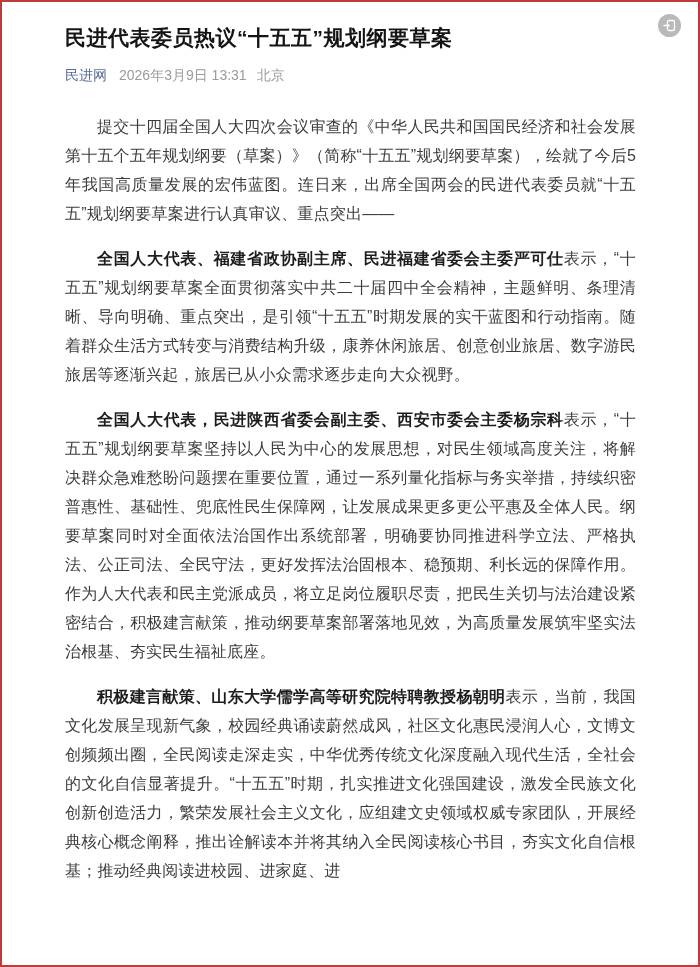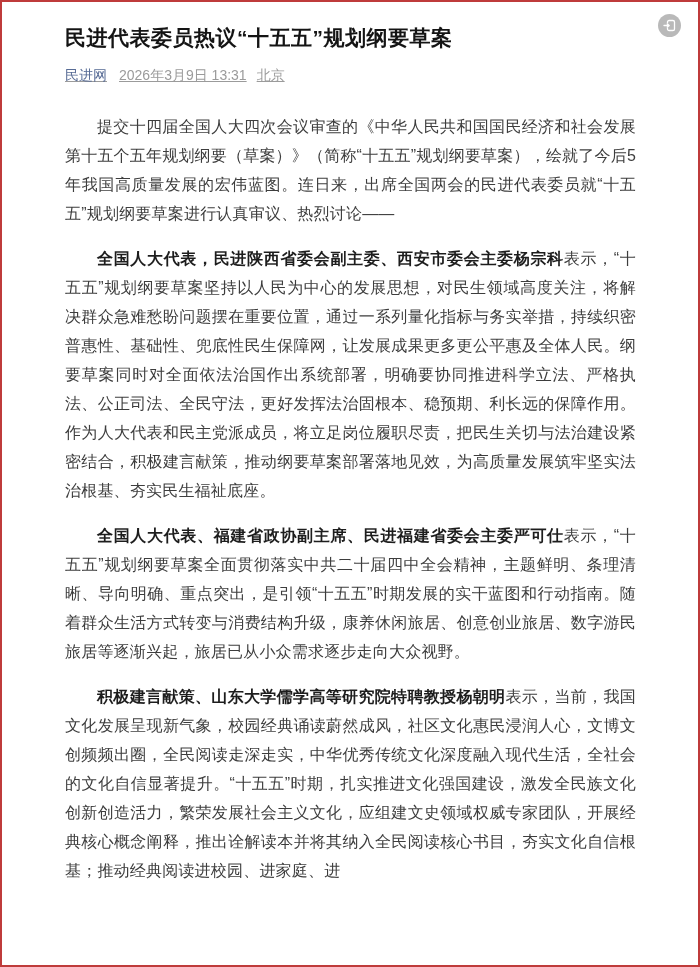--- a/index.html
+++ b/index.html
@@ -26,21 +26,20 @@
     line-height: 1.35;
     font-weight: 700;
     color: #141414;
     letter-spacing: 0.5px;
   }
   .meta {
     font-size: 14px;
     line-height: 20px;
     color: #9b9b9b;
     margin: 0 0 27px 0;
-    text-decoration: underline;
   }
   .meta .source {
     color: #576b95;
     margin-right: 12px;
     cursor: pointer;
   }
   .meta .date {
     margin-right: 10px;
   }
   .article p {
@@ -89,20 +88,20 @@
   </div>
 
   <div class="content">
     <h1 class="title">民进代表委员热议“十五五”规划纲要草案</h1>
 
     <div class="meta">
       <span class="source">民进网</span><span class="date">2026年3月9日 13:31</span><span class="location">北京</span>
     </div>
 
     <div class="article">
-      <p><strong></strong><span>提交十四届全国人大四次会议审查的《中华人民共和国国民经济和社会发展第十五个五年规划纲要（草案）》（简称“十五五”规划纲要草案），绘就了今后5年我国高质量发展的宏伟蓝图。连日来，出席全国两会的民进代表委员就“十五五”规划纲要草案进行认真审议、热烈讨论——</span></p>
+      <p><strong></strong><span>提交十四届全国人大四次会议审查的《中华人民共和国国民经济和社会发展第十五个五年规划纲要（草案）》（简称“十五五”规划纲要草案），绘就了今后5年我国高质量发展的宏伟蓝图。连日来，出席全国两会的民进代表委员就“十五五”规划纲要草案进行认真审议、重点突出——</span></p>
+      <p><strong>全国人大代表、福建省政协副主席、民进福建省委会主委严可仕</strong><span>表示，“十五五”规划纲要草案全面贯彻落实中共二十届四中全会精神，主题鲜明、条理清晰、导向明确、重点突出，是引领“十五五”时期发展的实干蓝图和行动指南。随着群众生活方式转变与消费结构升级，康养休闲旅居、创意创业旅居、数字游民旅居等逐渐兴起，旅居已从小众需求逐步走向大众视野。</span></p>
       <p><strong>全国人大代表，民进陕西省委会副主委、西安市委会主委杨宗科</strong><span>表示，“十五五”规划纲要草案坚持以人民为中心的发展思想，对民生领域高度关注，将解决群众急难愁盼问题摆在重要位置，通过一系列量化指标与务实举措，持续织密普惠性、基础性、兜底性民生保障网，让发展成果更多更公平惠及全体人民。纲要草案同时对全面依法治国作出系统部署，明确要协同推进科学立法、严格执法、公正司法、全民守法，更好发挥法治固根本、稳预期、利长远的保障作用。作为人大代表和民主党派成员，将立足岗位履职尽责，把民生关切与法治建设紧密结合，积极建言献策，推动纲要草案部署落地见效，为高质量发展筑牢坚实法治根基、夯实民生福祉底座。</span></p>
-      <p><strong>全国人大代表、福建省政协副主席、民进福建省委会主委严可仕</strong><span>表示，“十五五”规划纲要草案全面贯彻落实中共二十届四中全会精神，主题鲜明、条理清晰、导向明确、重点突出，是引领“十五五”时期发展的实干蓝图和行动指南。随着群众生活方式转变与消费结构升级，康养休闲旅居、创意创业旅居、数字游民旅居等逐渐兴起，旅居已从小众需求逐步走向大众视野。</span></p>
       <p><strong>积极建言献策、山东大学儒学高等研究院特聘教授杨朝明</strong><span>表示，当前，我国文化发展呈现新气象，校园经典诵读蔚然成风，社区文化惠民浸润人心，文博文创频频出圈，全民阅读走深走实，中华优秀传统文化深度融入现代生活，全社会的文化自信显著提升。“十五五”时期，扎实推进文化强国建设，激发全民族文化创新创造活力，繁荣发展社会主义文化，应组建文史领域权威专家团队，开展经典核心概念阐释，推出诠解读本并将其纳入全民阅读核心书目，夯实文化自信根基；推动经典阅读进校园、进家庭、进</span></p>
     </div>
   </div>
 
 </div>
 
 </body></html>

